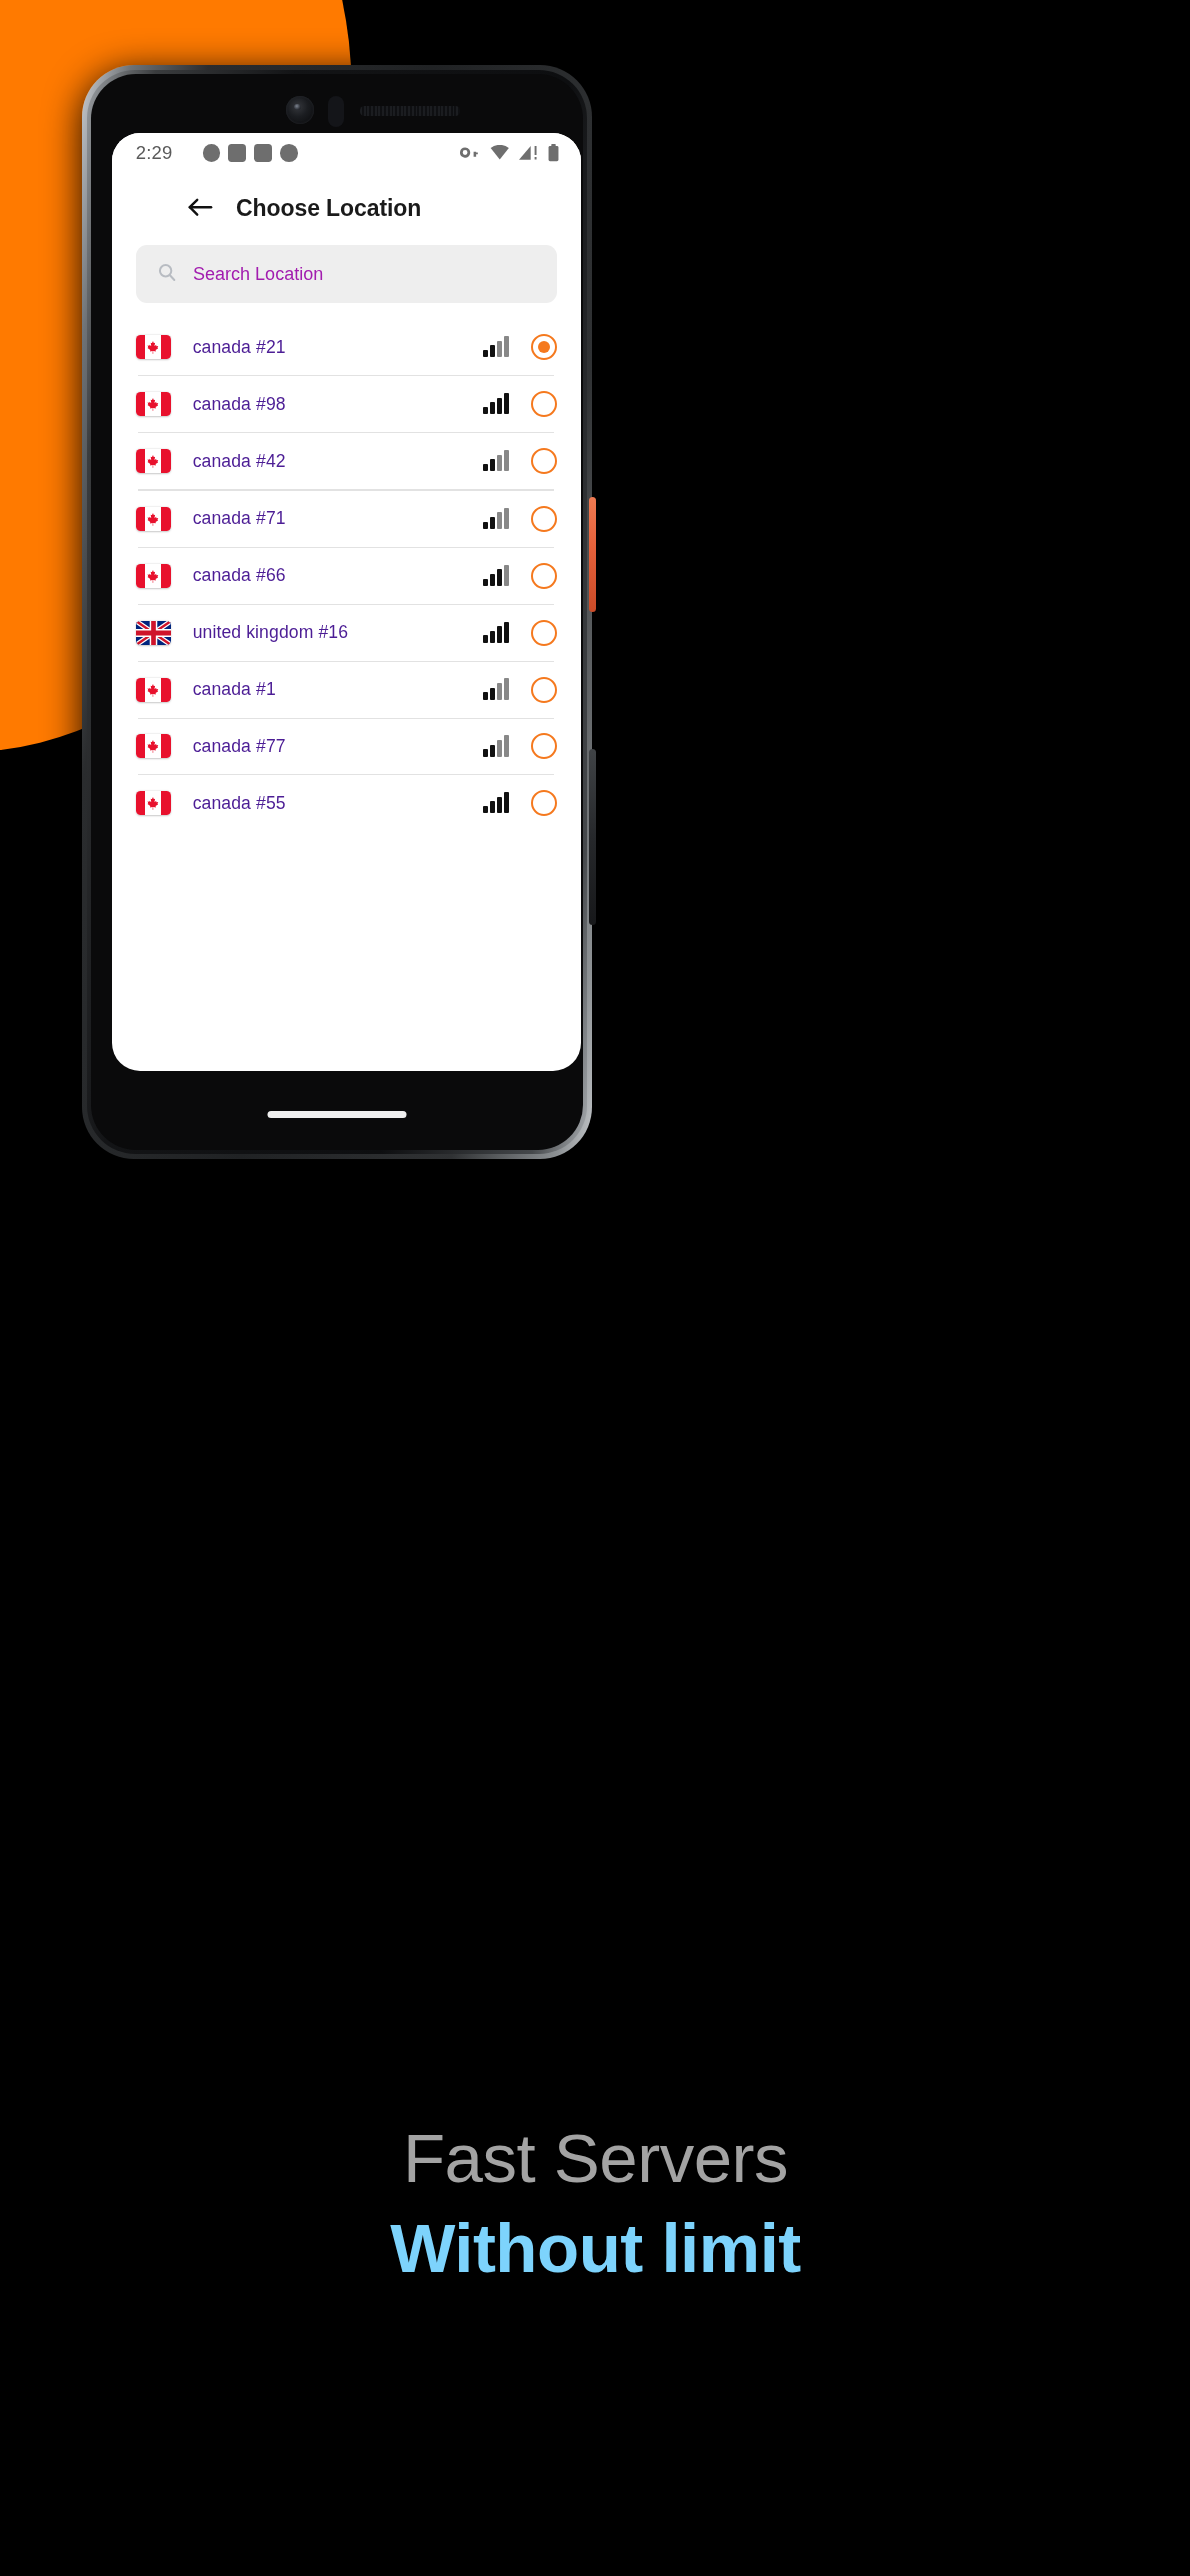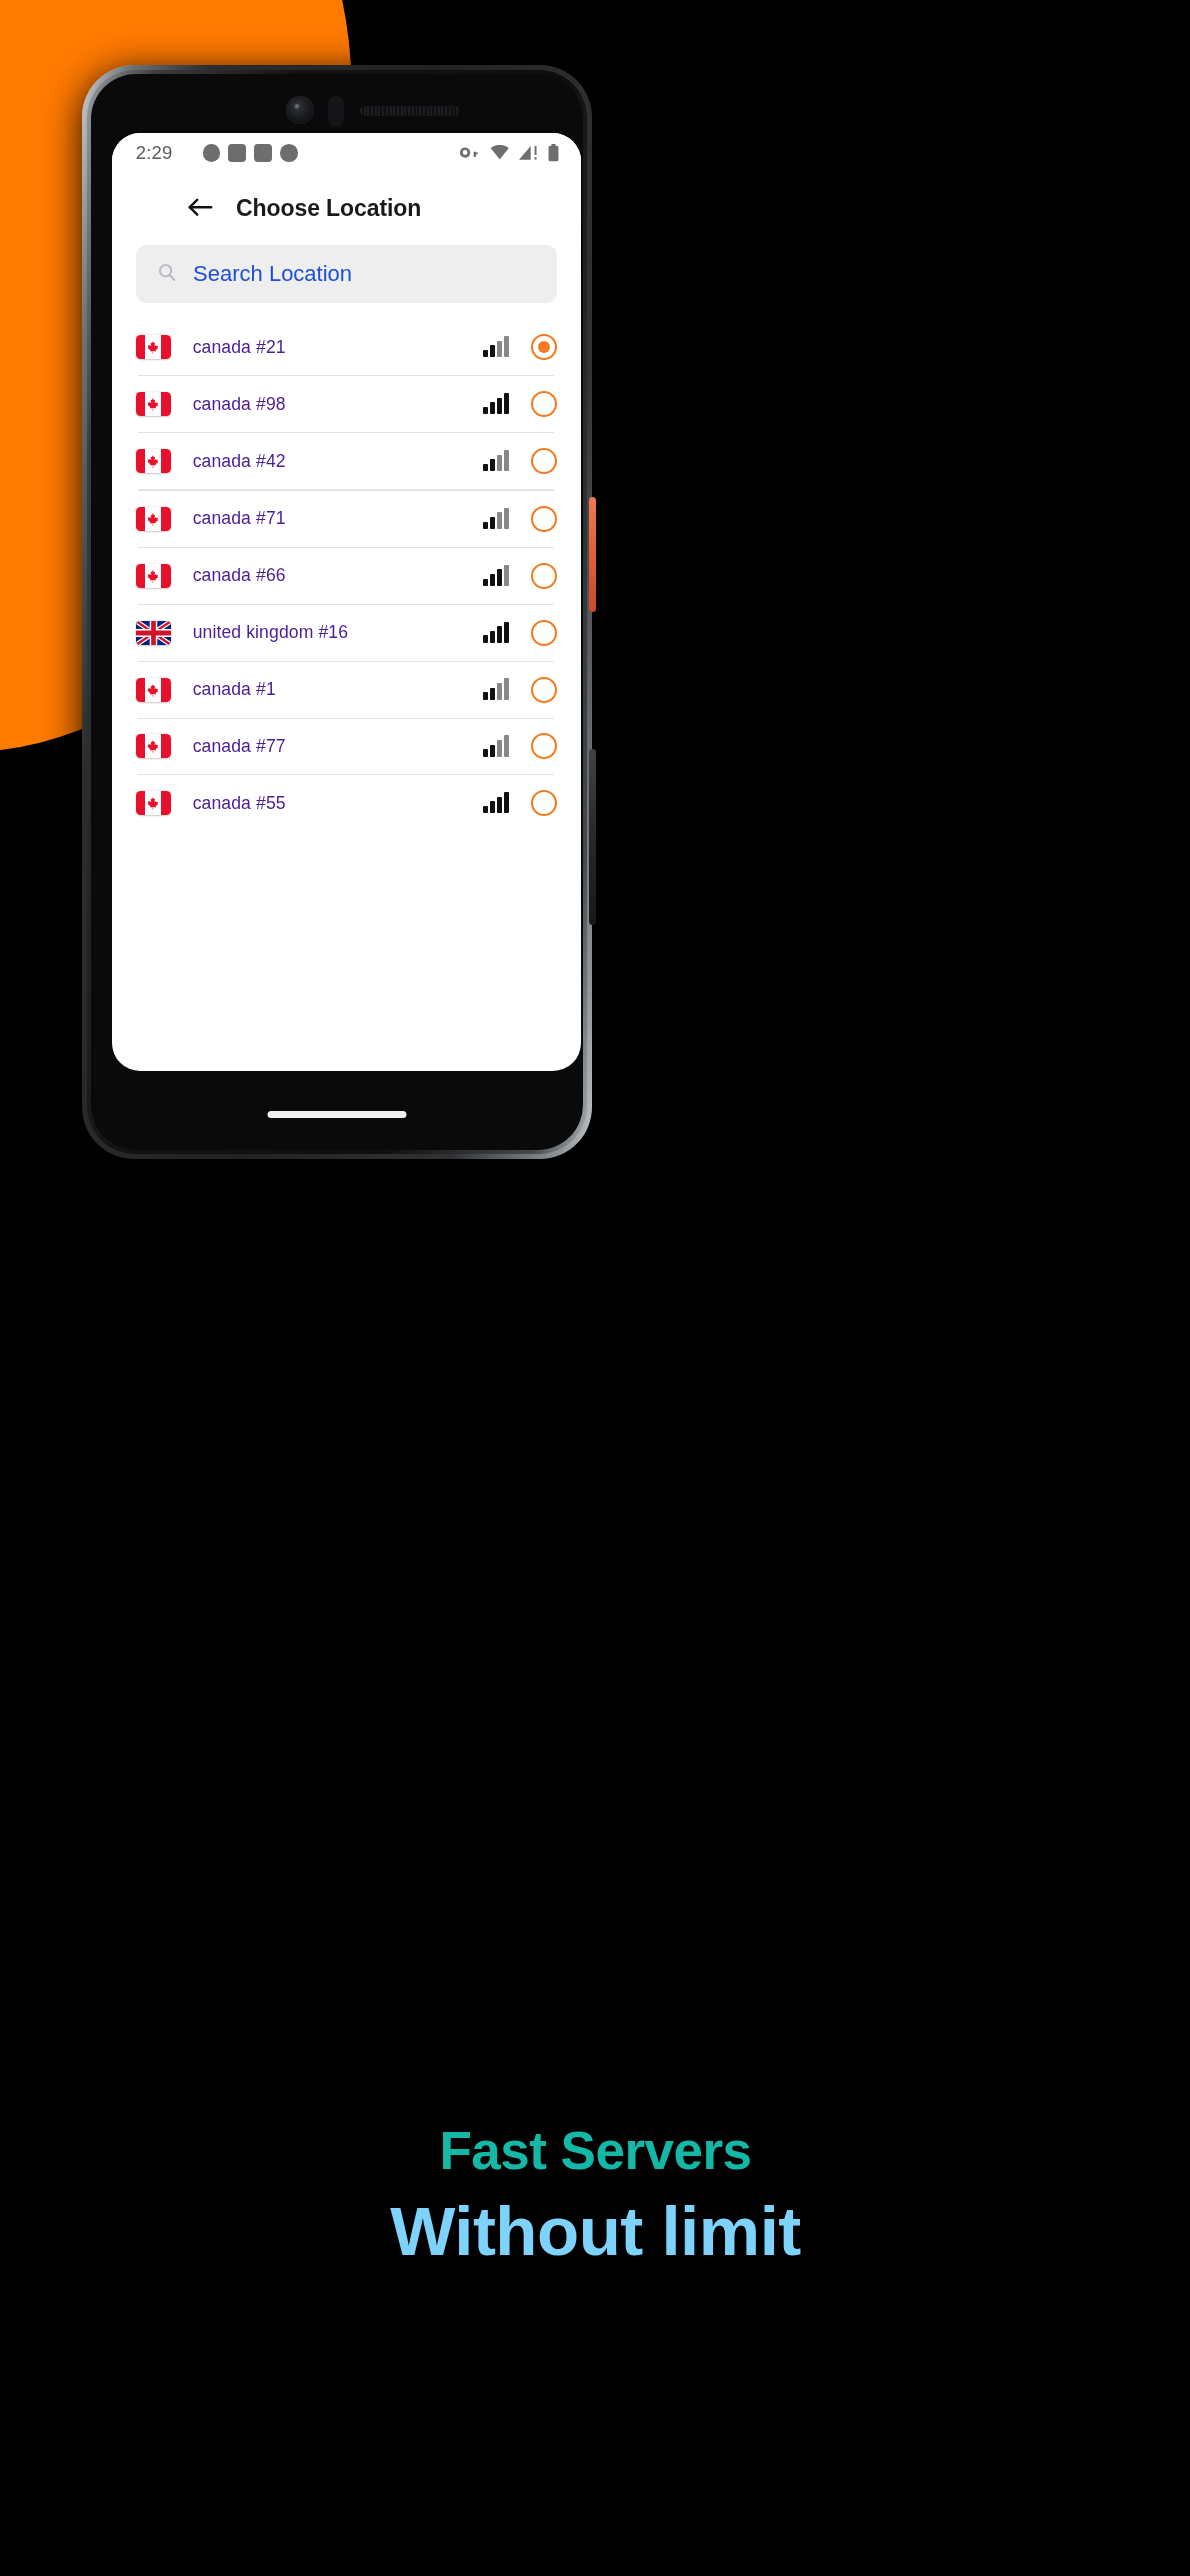--- a/index.html
+++ b/index.html
@@ -186,22 +186,22 @@
   .searchbar {
     height: 58px;
     background: #eeeeee;
     border-radius: 11px;
     display: flex;
     align-items: center;
     padding: 0 20.4px;
     gap: 15px;
   }
   .search-ph {
-    font-size: 22px;
-    color: #1d4ed8;
+    font-size: 18px;
+    color: #a21caf;
   }
 
   
   .list { padding: 0 24px; margin-top: 16px; }
   .row {
     display: flex;
     align-items: center;
     height: 56px;
     cursor: pointer;
   }
@@ -288,23 +288,23 @@
   }
 
   
   .caption {
     position: absolute;
     left: 0; right: 0;
     top: 2123px;
     text-align: center;
   }
   .cap1 {
-    font-size: 53px;
-    color: #14b8a6;
-    font-weight: bold;
+    font-size: 69px;
+    color: #a3a3a3;
+    font-weight: normal;
     letter-spacing: -0.5px;
     line-height: 1.05;
   }
   .cap2 {
     font-size: 69px;
     color: #7dd3fc;
     font-weight: bold;
     letter-spacing: -0.5px;
     line-height: 1.08;
     margin-top: 16.7px;

